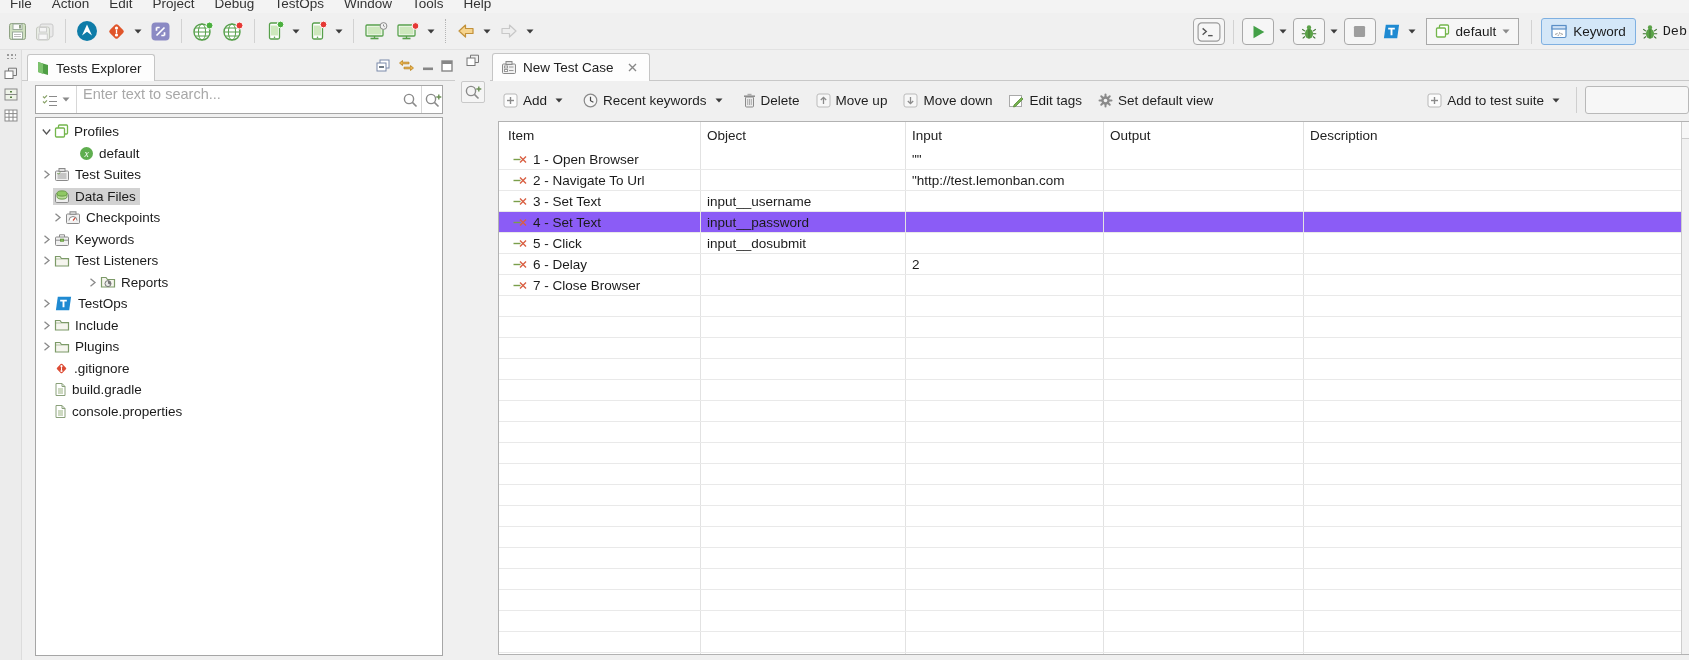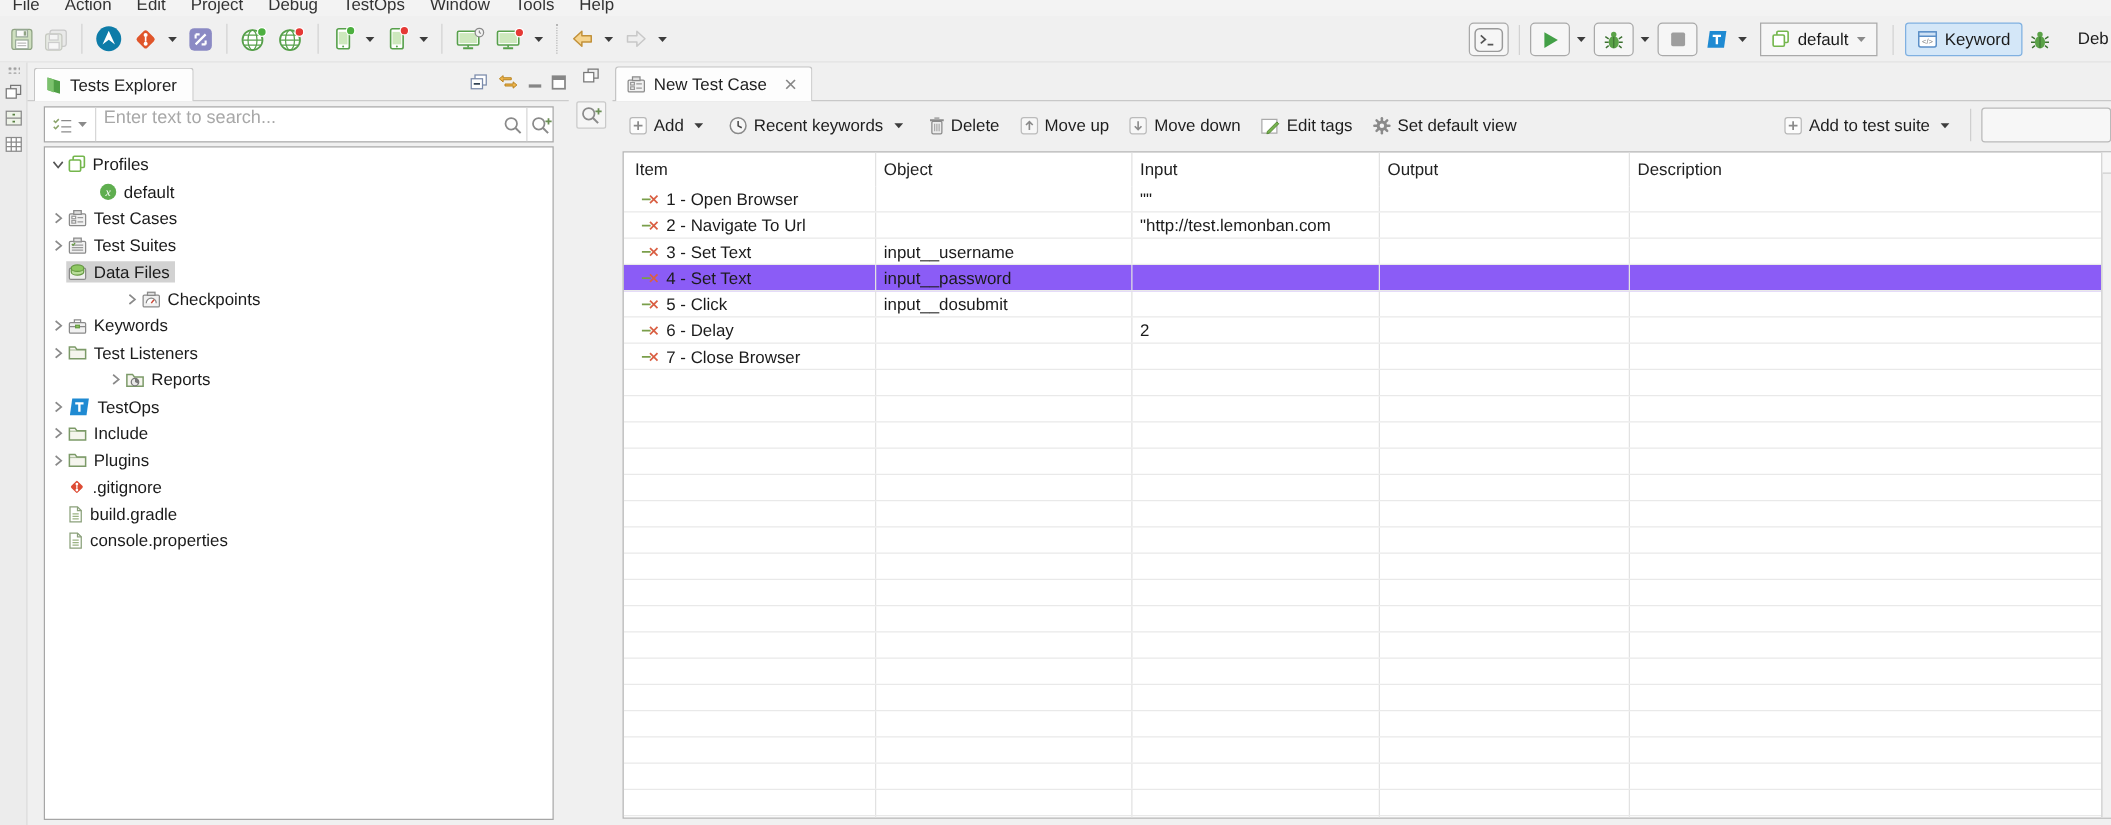--- a/index.html
+++ b/index.html
@@ -24,21 +24,21 @@
   .tb-sep.dotted { background:none; border-left:1px dotted #b5b5b5; }
   .caret { margin:0 4px 0 3px; display:inline-flex; }
   #tb-right { position:absolute; right:0; top:0; height:37px; display:flex; align-items:center; }
   .boxed { width:32px; height:27px; border:1px solid #a9a9a9; border-radius:4px;
            background:#f6f6f6; display:flex; align-items:center; justify-content:center; margin:0 2px; }
   .profile-select { display:flex; align-items:center; gap:6px; border:1px solid #a9a9a9;
                     background:#f6f6f6; height:27px; padding:0 8px; margin:0 6px; font-size:13.5px; }
   .kw-toggle { display:flex; align-items:center; gap:6px; background:#d4e7f8;
                border:1px solid #7fb0e1; border-radius:3px; height:27px; padding:0 9px;
                font-size:13.5px; margin:0 3px; }
-  .deb-btn { display:flex; gap:21px; font-size:13.5px; padding:0 2px; }
+  .deb-btn { display:flex; align-items:center; gap:4px; font-size:13.5px; padding:0 2px;font-family:Liberation Mono, monospace; }
 
   
   #workbench { position:absolute; top:50px; left:0; right:0; bottom:0; }
   #left-strip { position:absolute; left:0; top:0; bottom:0; width:22px; background:#ececec;
                 border-right:1px solid #dcdcdc; display:flex; flex-direction:column; align-items:center; }
   #left-strip .handle { width:10px; height:6px; margin:3px 0 4px 0;
      background:radial-gradient(circle, #9a9a9a 1px, transparent 1.2px); background-size:4px 4px; }
   #left-strip .icon { margin:4px 0; }
 
   
@@ -535,40 +535,20 @@
           <span class="chev">
             <svg width="9" height="9" viewBox="0 0 9 9">
               <path d="M2.5 .8 L7 4.5 L2.5 8.2" fill="none" stroke="#8a8a8a" stroke-width="1.3"></path>
             </svg>
           </span>
           <div class="content">
             <span class="icon ">
               <svg width="16" height="15" viewBox="0 0 16 15">
                 <rect x="1.5" y="4" width="13" height="9.5" rx="1" fill="#f1f1f1" stroke="#8a8a8a"></rect>
                 <rect x="5" y="1.5" width="6" height="3" fill="#e0e0e0" stroke="#8a8a8a"></rect>
-                <rect x="3.5" y="6" width="3" height="2" fill="#fff" stroke="#999"></rect>
-                <line x1="8" y1="7" x2="12.5" y2="7" stroke="#999"></line>
-                <rect x="3.5" y="9.5" width="3" height="2" fill="#fff" stroke="#999"></rect>
-                <line x1="8" y1="10.5" x2="12.5" y2="10.5" stroke="#999"></line>
-              </svg>
-            </span>
-            <span>Test Cases</span>
-          </div>
-        </div>
-        <div class="tree-row" style="padding-left: 4px;">
-          <span class="chev">
-            <svg width="9" height="9" viewBox="0 0 9 9">
-              <path d="M2.5 .8 L7 4.5 L2.5 8.2" fill="none" stroke="#8a8a8a" stroke-width="1.3"></path>
-            </svg>
-          </span>
-          <div class="content">
-            <span class="icon ">
-              <svg width="16" height="15" viewBox="0 0 16 15">
-                <rect x="1.5" y="4" width="13" height="9.5" rx="1" fill="#f1f1f1" stroke="#8a8a8a"></rect>
-                <rect x="5" y="1.5" width="6" height="3" fill="#e0e0e0" stroke="#8a8a8a"></rect>
                 <line x1="3.5" y1="7" x2="12.5" y2="7" stroke="#999"></line>
                 <line x1="3.5" y1="9" x2="12.5" y2="9" stroke="#999"></line>
                 <line x1="3.5" y1="11" x2="12.5" y2="11" stroke="#999"></line>
                 <path d="M3.5 6.2 l1 1 1.6-1.8" stroke="#6a9a4a" fill="none"></path>
               </svg>
             </span>
             <span>Test Suites</span>
           </div>
         </div>
         <div class="tree-row selected" style="padding-left: 4px;">
@@ -577,21 +557,21 @@
             <span class="icon ">
               <svg width="16" height="15" viewBox="0 0 16 15">
                 <rect x="1.5" y="4.5" width="13" height="9" rx="1.2" fill="#efefef" stroke="#8a8a8a"></rect>
                 <path d="M3 4.5 v3 a5 2.6 0 0 0 10 0 v-3" fill="#b9dd9a" stroke="#679a44"></path>
                 <ellipse cx="8" cy="4.5" rx="5" ry="2.6" fill="#8fc863" stroke="#679a44"></ellipse>
               </svg>
             </span>
             <span>Data Files</span>
           </div>
         </div>
-        <div class="tree-row" style="padding-left: 15px; margin-left: 48px;">
+        <div class="tree-row" style="padding-left: 15px;">
           <span class="chev">
             <svg width="9" height="9" viewBox="0 0 9 9">
               <path d="M2.5 .8 L7 4.5 L2.5 8.2" fill="none" stroke="#8a8a8a" stroke-width="1.3"></path>
             </svg>
           </span>
           <div class="content">
             <span class="icon ">
               <svg width="16" height="15" viewBox="0 0 16 15">
                 <rect x="1.5" y="4" width="13" height="9.5" rx="1" fill="#f1f1f1" stroke="#8a8a8a"></rect>
                 <path d="M4 10.5 a4 4 0 0 1 8 0" fill="#fff" stroke="#888"></path>

